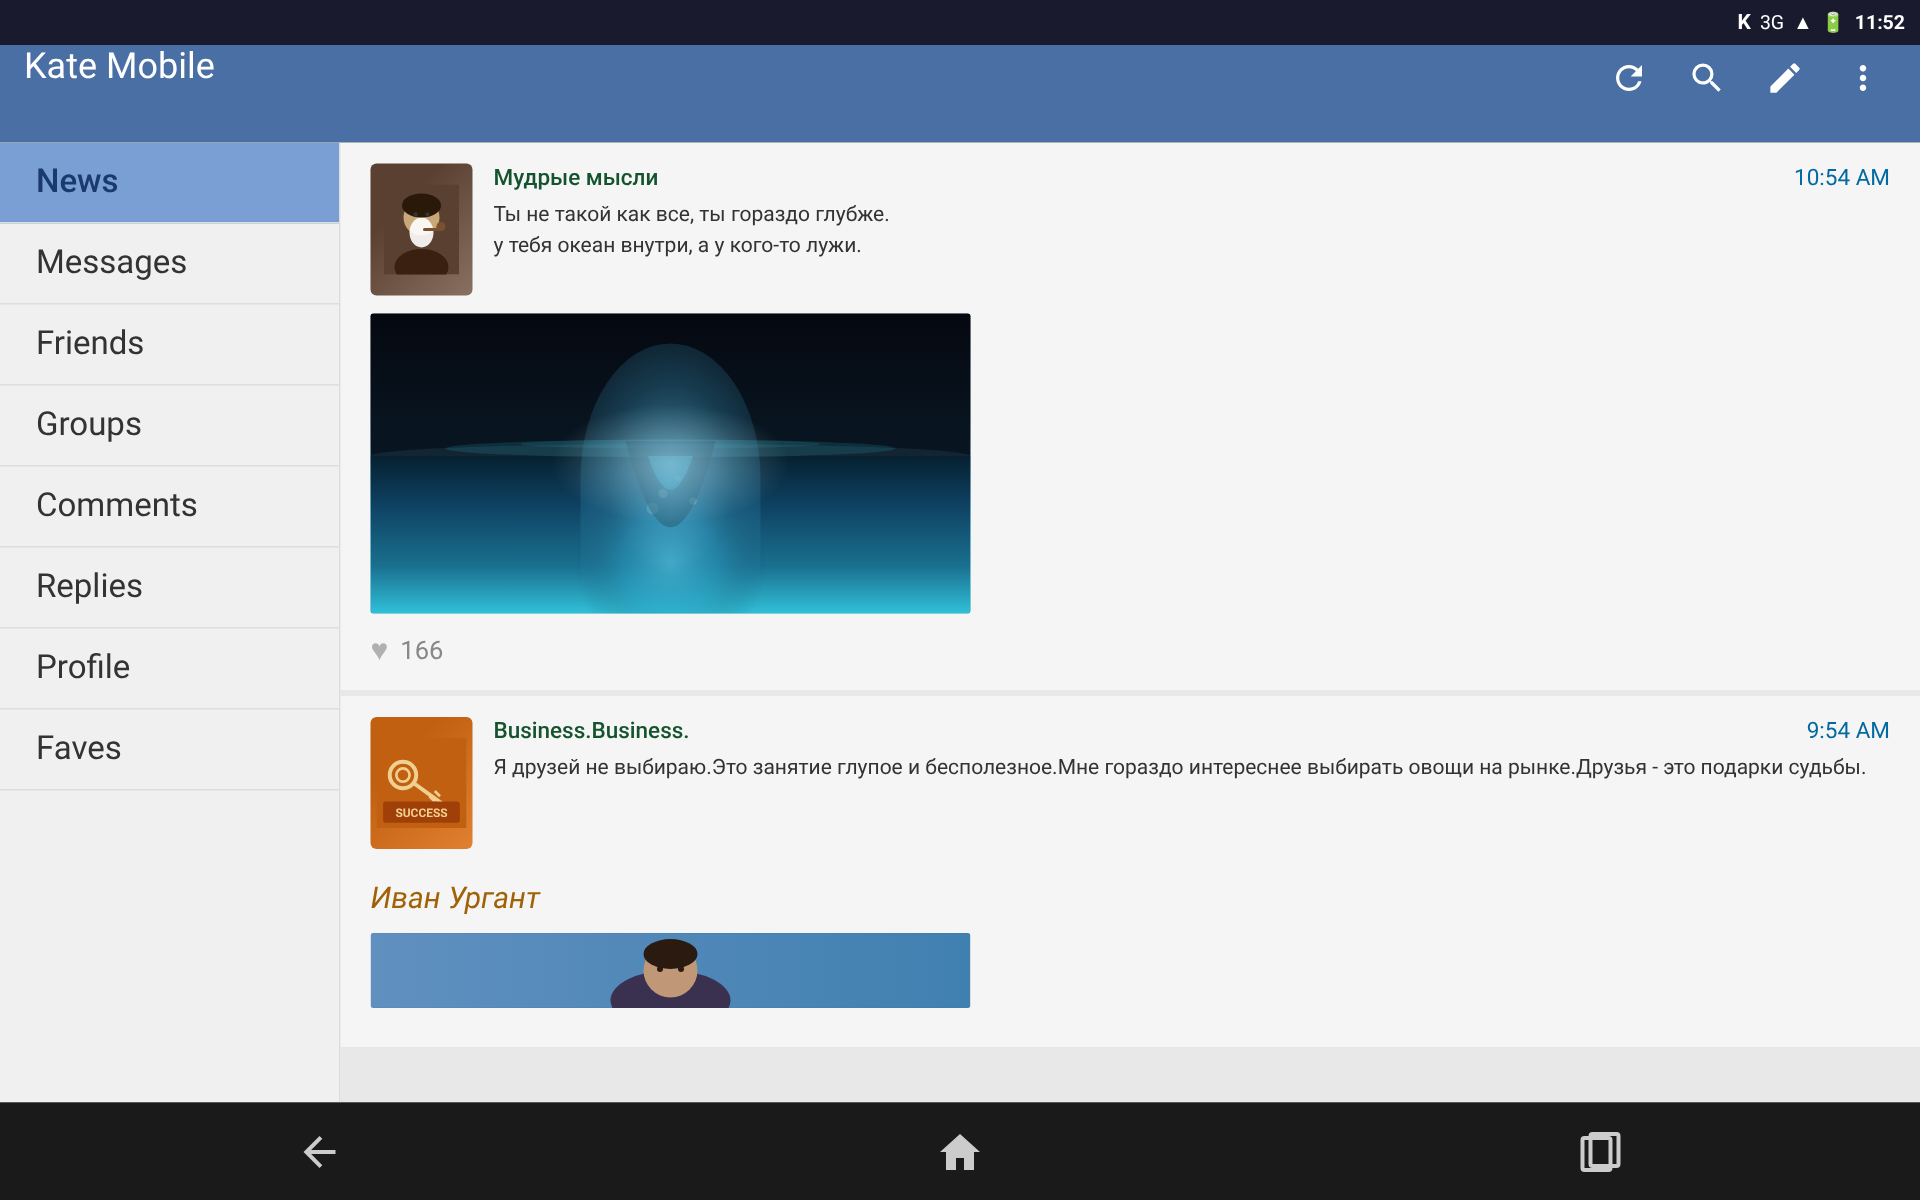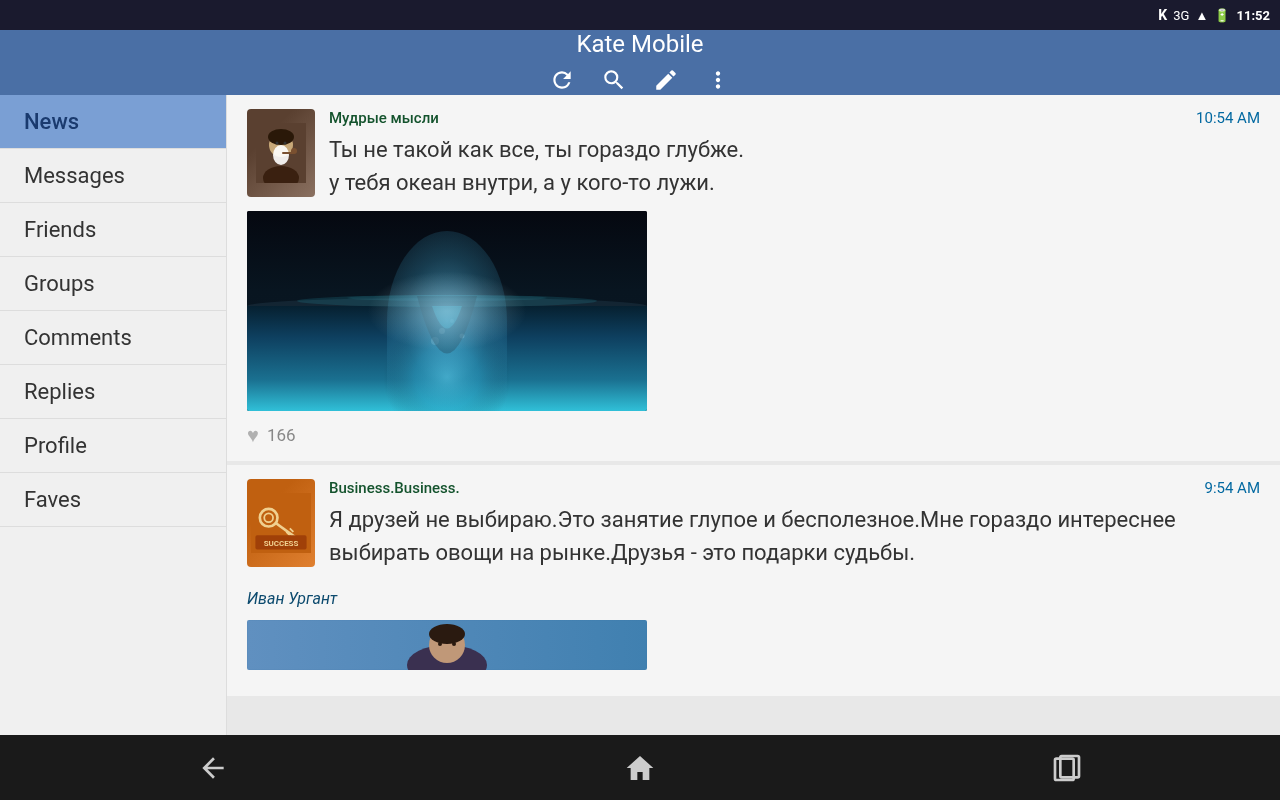--- a/index.html
+++ b/index.html
@@ -25,24 +25,23 @@
       font-size: 13px;
       gap: 6px;
       flex-shrink: 0;
     }
 
     
     .header {
       background: #4a6fa5;
       height: 65px;
       display: flex;
-      align-items: center;
+      align-items: flex-start;
       padding: 0 16px;
       flex-shrink: 0;
-      flex-direction: column;
     }
     .header-title {
       color: white;
       font-size: 24px;
       font-weight: 400;
       flex: 1;
     }
     .header-actions {
       display: flex;
       align-items: center;
@@ -149,21 +148,21 @@
       cursor: pointer;
     }
     .post-time {
       color: #0369a1;
       font-size: 15px;
       text-align: right;
       float: right;
     }
     .post-text {
       color: #333;
-      font-size: 22px;
+      font-size: 14px;
       line-height: 1.5;
       margin-top: 6px;
     }
     .post-image-container {
       margin: 12px 0;
     }
     .post-image {
       width: 400px;
       height: 200px;
       border-radius: 2px;
@@ -216,22 +215,22 @@
       color: #888;
       font-size: 17px;
       margin-top: 8px;
     }
     .like-heart {
       color: #b0b0b0;
       font-size: 20px;
     }
 
     .post-quote {
-      color: #0c4a6e;
-      font-size: 16px;
+      color: #a16207;
+      font-size: 20px;
       margin-top: 20px;
       font-style: italic;
     }
 
     
     .bottom-bar {
       height: 65px;
       background: #1a1a1a;
       display: flex;
       align-items: center;

